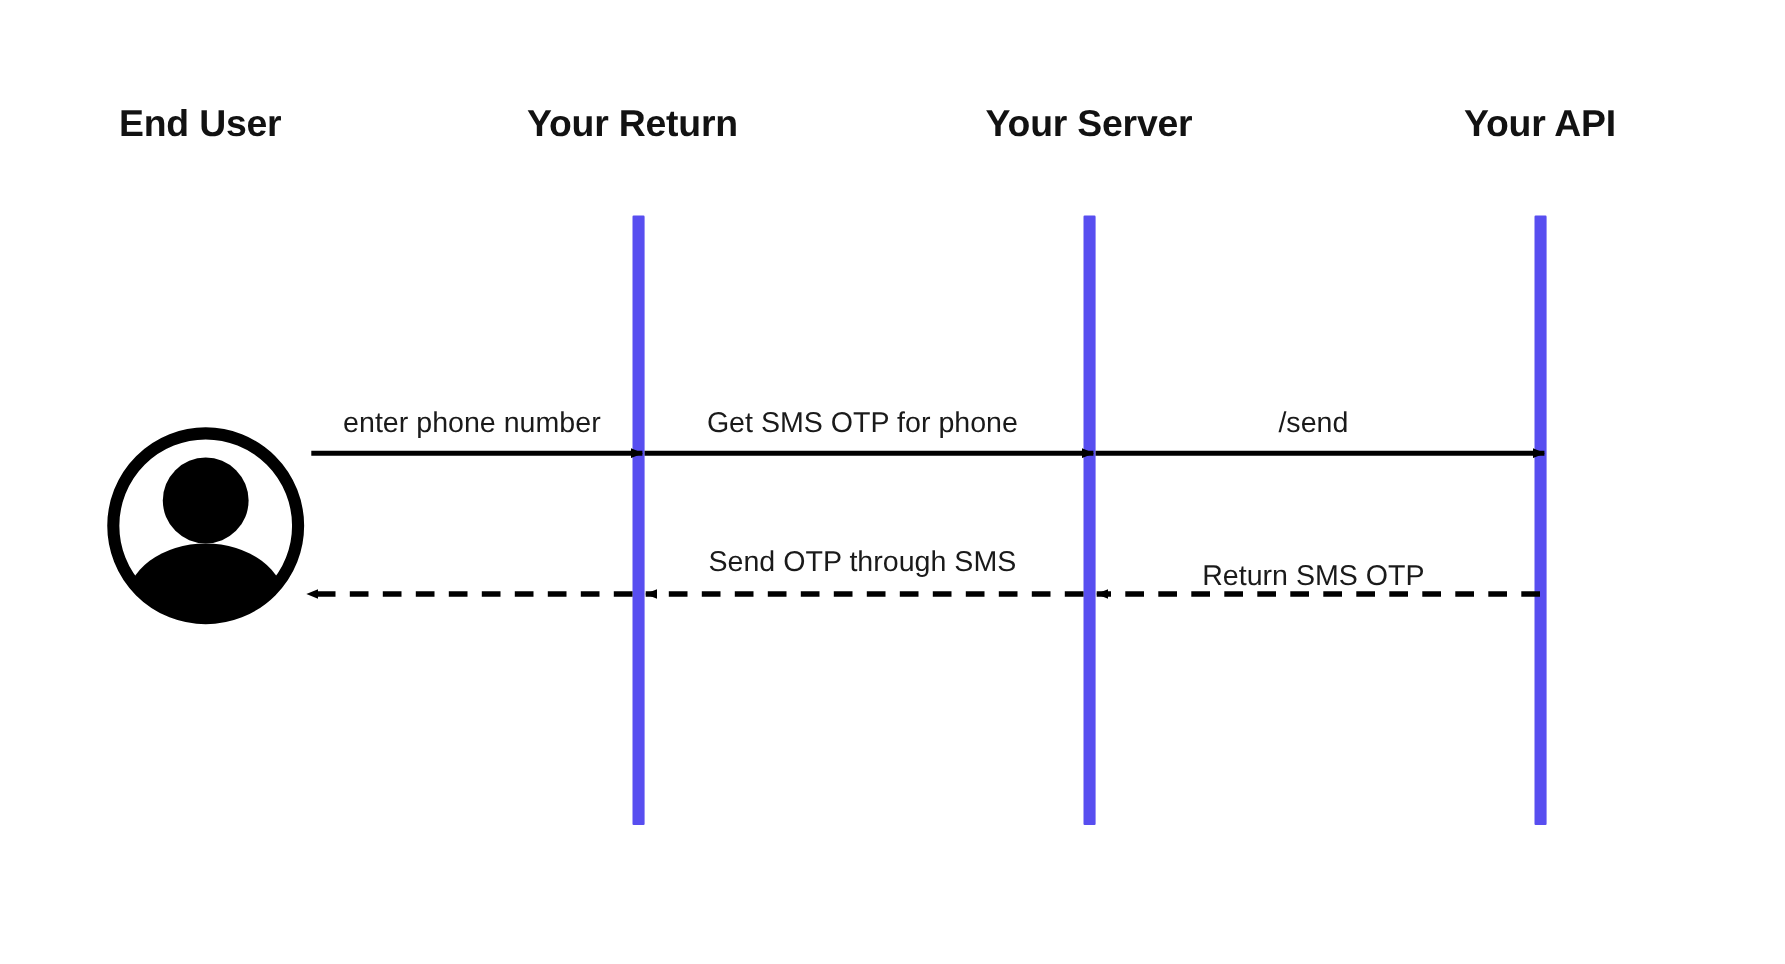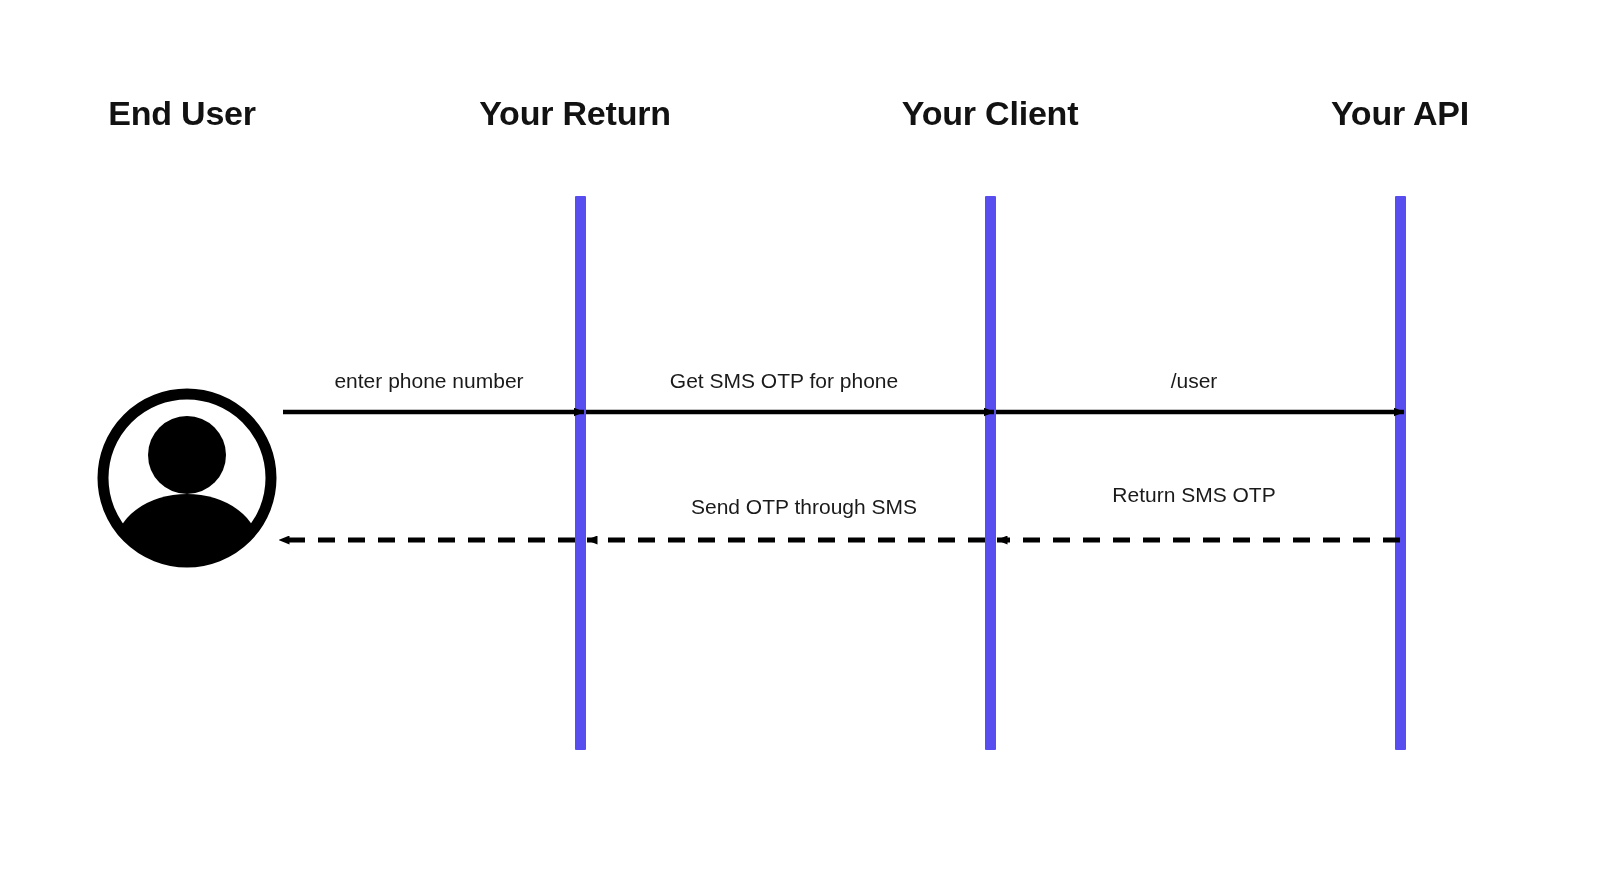--- a/index.html
+++ b/index.html
@@ -28,21 +28,21 @@
     transform: translateX(-50%);
     text-align: center;
   }
   .lifeline {
     position: absolute;
     width: 11px;
     border-radius: 1px;
   }
   .msg-label {
     position: absolute;
-    font-size: 21px;
+    font-size: 26px;
     color: #1a1a1a;
     white-space: nowrap;
     transform: translateX(-50%);
     text-align: center;
     font-weight: 400;
   }
   .arrow-layer {
     position: absolute;
     left: 0;
     top: 0;
@@ -51,21 +51,21 @@
     position: absolute;
   }
 </style>
 </head>
 <body>
 
 <div id="canvas">
 
   <div class="actor-label" style="left:182px; top:94px;">End User</div>
   <div class="actor-label" style="left:575px; top:94px;">Your Return</div>
-  <div class="actor-label" style="left:990px; top:94px;">Your Client</div>
+  <div class="actor-label" style="left:990px; top:94px;">Your Server</div>
   <div class="actor-label" style="left:1400px; top:94px;">Your API</div>
 
   <div class="lifeline" style="left:575px; top:196px; height:554px; background:#584ef0;"></div>
   <div class="lifeline" style="left:985px; top:196px; height:554px; background:#584ef0;"></div>
   <div class="lifeline" style="left:1395px; top:196px; height:554px; background:#584ef0;"></div>
 
   <svg class="avatar" width="200" height="200" viewBox="0 0 200 200" style="left:87px; top:378px;">
     <defs>
       <clipPath id="avatar-clip">
         <circle cx="100" cy="100" r="84"></circle>
@@ -96,17 +96,17 @@
 
     <line x1="575" y1="540" x2="279" y2="540" stroke="#000000" stroke-width="5" stroke-dasharray="17 13" marker-end="url(#arrowhead-left)"></line>
 
     <line x1="985" y1="540" x2="587" y2="540" stroke="#000000" stroke-width="5" stroke-dasharray="17 13" marker-end="url(#arrowhead-left)"></line>
 
     <line x1="1400" y1="540" x2="997" y2="540" stroke="#000000" stroke-width="5" stroke-dasharray="17 13" marker-end="url(#arrowhead-left)"></line>
   </svg>
 
   <div class="msg-label" style="left:429px; top:369px;">enter phone number</div>
   <div class="msg-label" style="left:784px; top:369px;">Get SMS OTP for phone</div>
-  <div class="msg-label" style="left:1194px; top:369px;">/user</div>
-  <div class="msg-label" style="left:784px; top:495px;margin-left:20px;">Send OTP through SMS</div>
-  <div class="msg-label" style="left:1194px; top:483px;">Return SMS OTP</div>
+  <div class="msg-label" style="left:1194px; top:369px;">/send</div>
+  <div class="msg-label" style="left:784px; top:495px;">Send OTP through SMS</div>
+  <div class="msg-label" style="left:1194px; top:508px;">Return SMS OTP</div>
 
 </div>
 
 </body></html>

